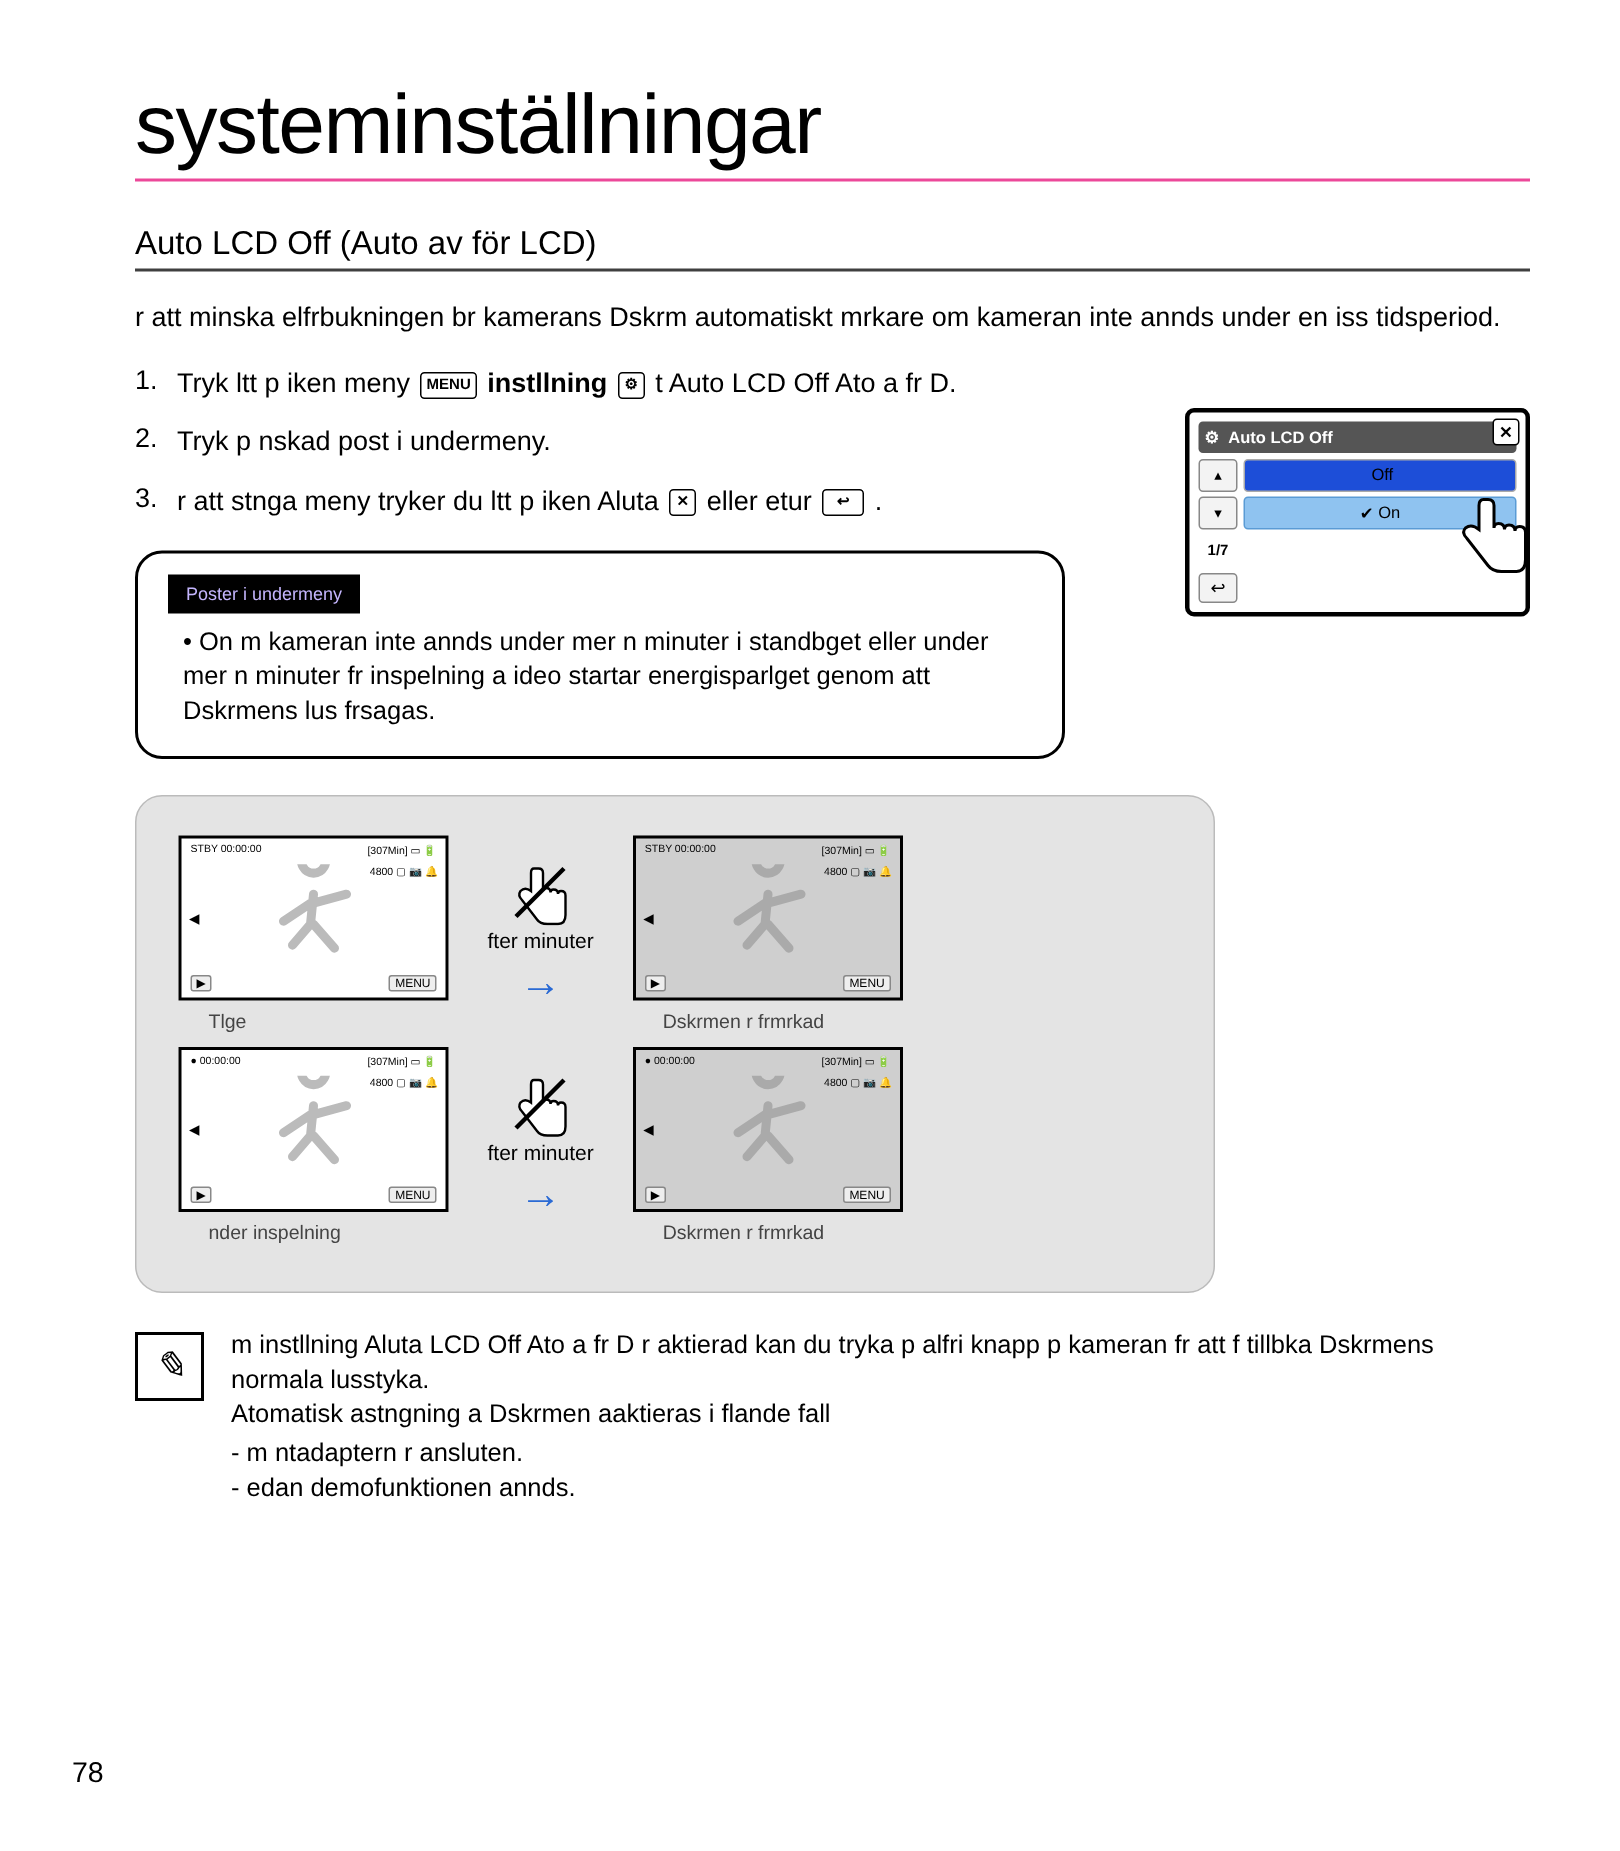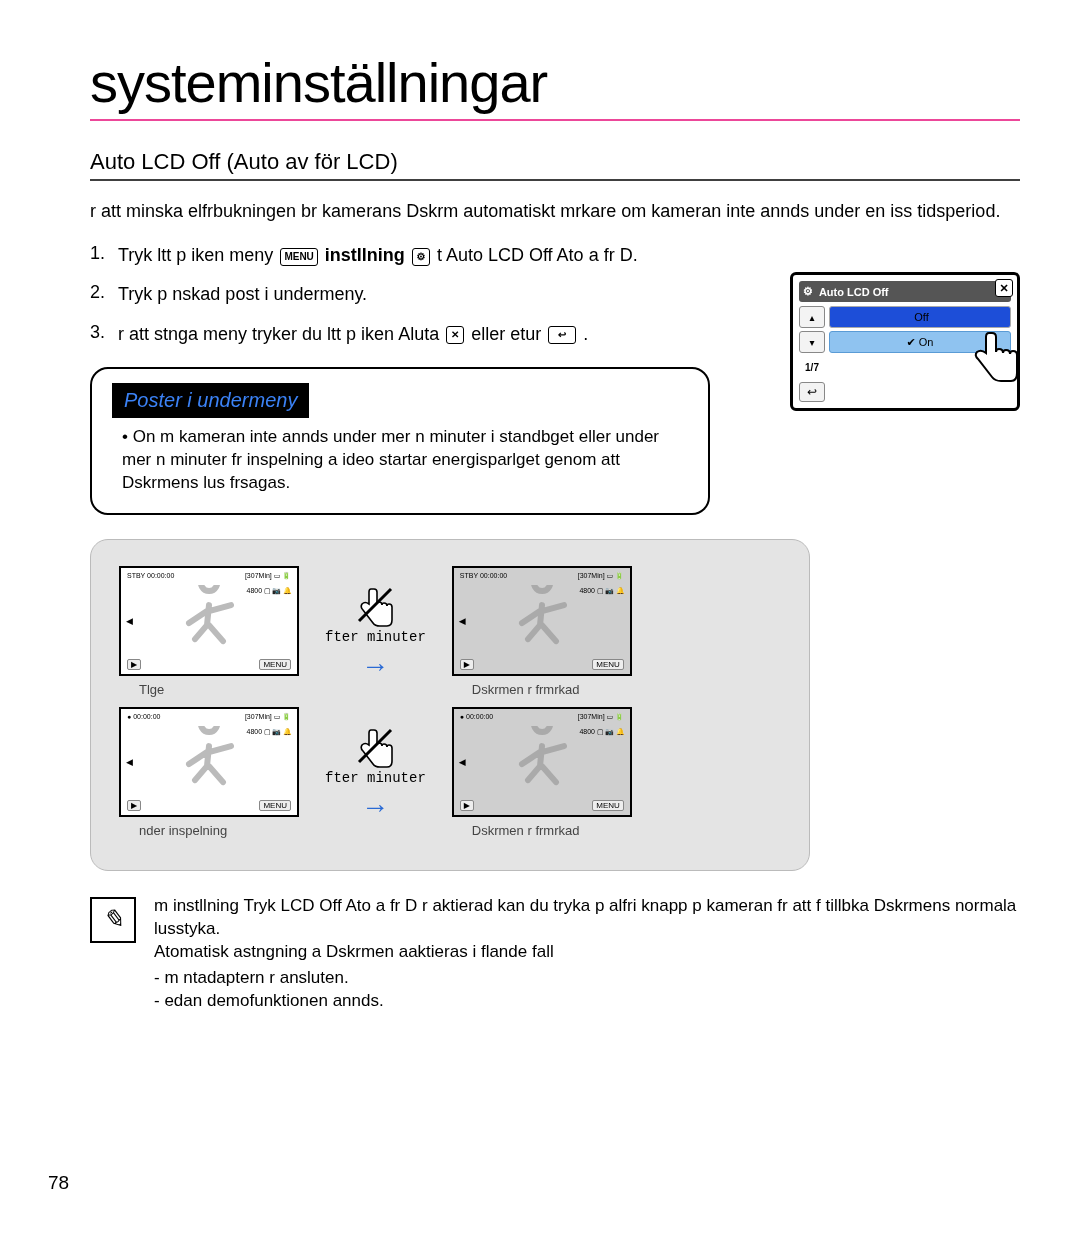--- a/index.html
+++ b/index.html
@@ -103,25 +103,24 @@
 
   .submenu-box {
     border: 2px solid #000;
     border-radius: 18px;
     padding: 14px 20px 18px 20px;
     width: 620px;
     margin-bottom: 24px;
   }
   .submenu-label {
     display: inline-block;
-    background: #000; color: #3b82f6;
+    background: #000; color: #c4b5fd;
     padding: 6px 12px;
-    font-size: 20px;
+    font-size: 12px;
     margin-bottom: 8px;
-    font-style: italic;
   }
   .submenu-list { list-style: none; padding-left: 10px; font-size: 17px; line-height: 1.35; }
   .submenu-list li::before { content: "• "; }
 
   .diagram {
     background: #e4e4e4;
     border-radius: 18px;
     padding: 26px 28px 22px 28px;
     width: 720px;
     margin-bottom: 24px;
@@ -138,21 +137,21 @@
   }
   .screen.dim { background: #cfcfcf; }
   .screen .topbar { position: absolute; top: 4px; left: 0; right: 0; display: flex; justify-content: space-between; padding: 0 6px; font-size: 7px; }
   .screen .person { position: absolute; left: 50%; top: 50%; transform: translate(-50%,-46%); }
   .screen .bl, .screen .br { position: absolute; bottom: 4px; font-size: 8px; border: 1px solid #888; padding: 0 3px; background: #eee; border-radius: 2px; }
   .screen .bl { left: 6px; }
   .screen .br { right: 6px; }
   .screen .sidebar { position: absolute; left: 5px; top: 46%; font-size: 9px; }
   .screen .righticons { position: absolute; right: 5px; top: 18px; font-size: 7px; line-height: 1.3; text-align: right; }
   .caption { font-size: 13px; color: #444; margin-top: 6px; padding-left: 20px; }
-  .mid-col { display: flex; flex-direction: column; align-items: center; margin: 0 26px; font-family: Liberation Mono, monospace; }
+  .mid-col { display: flex; flex-direction: column; align-items: center; margin: 0 26px; }
   .hand-svg { width: 44px; height: 44px; }
   .mid-label { font-size: 14px; margin: 2px 0 4px 0; }
   .arrow { color: #2a6ad4; font-size: 28px; font-weight: bold; }
 
   .note-row { display: flex; align-items: flex-start; gap: 18px; }
   .note-icon {
     width: 46px; height: 46px;
     border: 2px solid #000;
     display: flex; align-items: center; justify-content: center;
     font-size: 26px; font-style: italic; font-family: Georgia, serif;
@@ -324,21 +323,21 @@
       <div class="caption">Dskrmen r frmrkad</div>
     </div>
   </div>
 </div>
 
 <div class="note-row">
   <div class="note-icon">✎</div>
   <div class="note-body">
     <p>
       <span>m instllning </span>
-      <span>Tryk LCD Off Ato a fr D</span>
+      <span>Aluta LCD Off Ato a fr D</span>
       <span> r aktierad kan du tryka p alfri knapp p kameran fr att f tillbka Dskrmens normala lusstyka.</span>
     </p>
     <p>Atomatisk astngning a Dskrmen aaktieras i flande fall</p>
     <ul>
       <li>m ntadaptern r ansluten.</li>
       <li>edan demofunktionen annds.</li>
     </ul>
   </div>
 </div>
 

